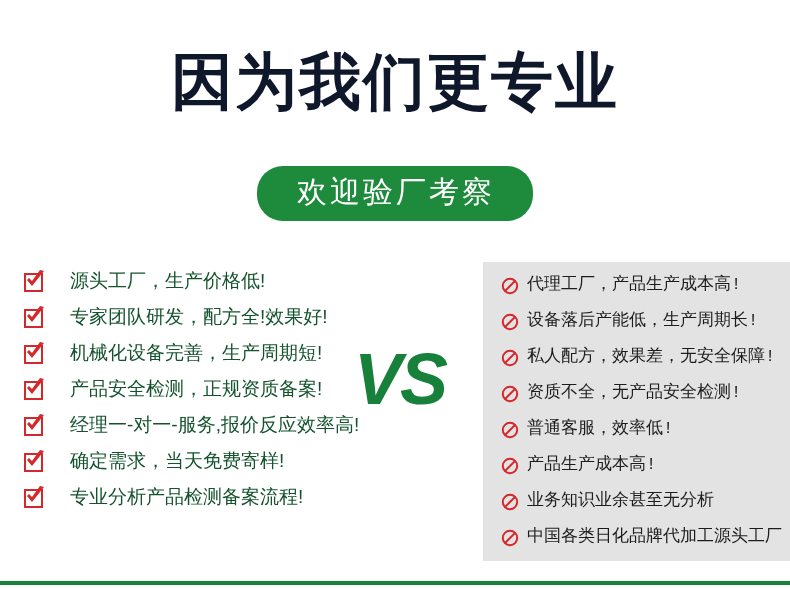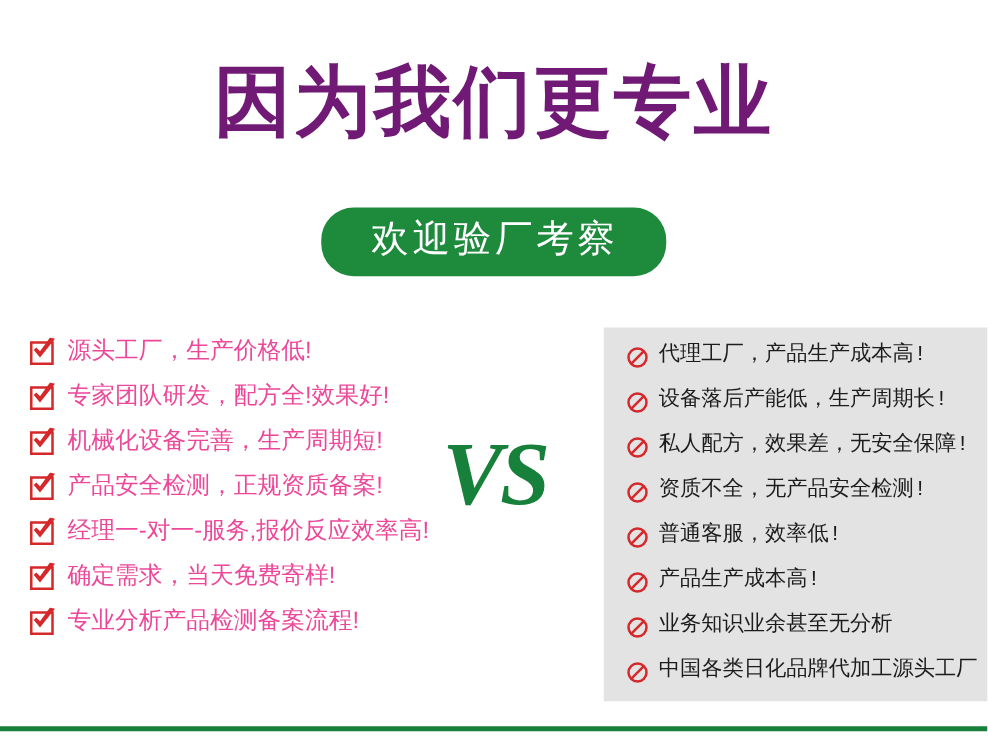--- a/index.html
+++ b/index.html
@@ -17,21 +17,21 @@
 
   
   .title {
     position: absolute;
     left: 0;
     top: 48px;
     width: 790px;
     text-align: center;
     font-size: 62px;
     font-weight: bold;
-    color: #701a75;
+    color: #0f172a;
     letter-spacing: 2px;
     line-height: 1.1;
     white-space: nowrap;
   }
 
   
   .badge-wrap {
     position: absolute;
     left: 0;
     top: 166px;
@@ -94,23 +94,24 @@
   }
   .pro-icon .check {
     position: absolute;
     left: 1px;
     top: -3px;
     width: 21px;
     height: 21px;
   }
   .pro-text {
     font-size: 19px;
-    color: #ec4899;
+    color: #14532d;
     line-height: 26px;
     letter-spacing: 0px;
+    margin-left: 16px;
   }
 
   
   .con-list {
     position: absolute;
     left: 501px;
     top: 272px;
     width: 290px;
     font-family: Liberation Mono, monospace;
   }
@@ -138,21 +139,20 @@
   .vs {
     position: absolute;
     left: 354px;
     top: 343px;
     font-size: 72px;
     font-weight: bold;
     font-style: italic;
     color: #17803a;
     line-height: 1;
     letter-spacing: -2px;
-    font-family: Liberation Serif, serif;
   }
 
   
   .bottom-bar {
     position: absolute;
     left: 0;
     top: 581px;
     width: 790px;
     height: 4px;
     background: #17803a;

